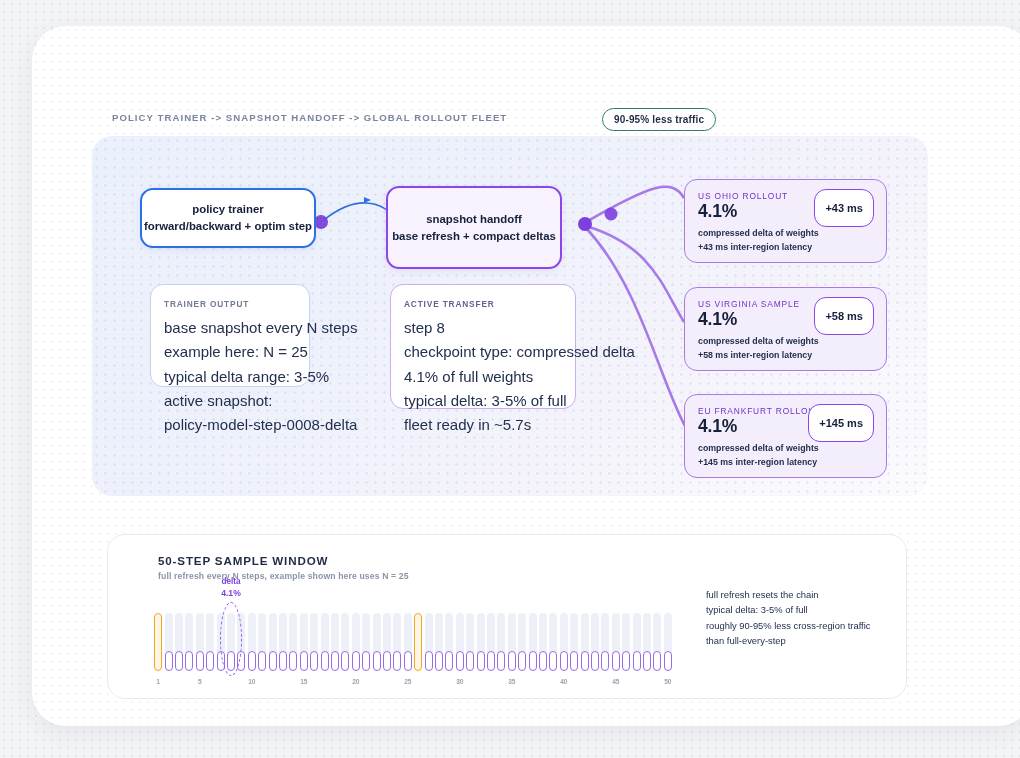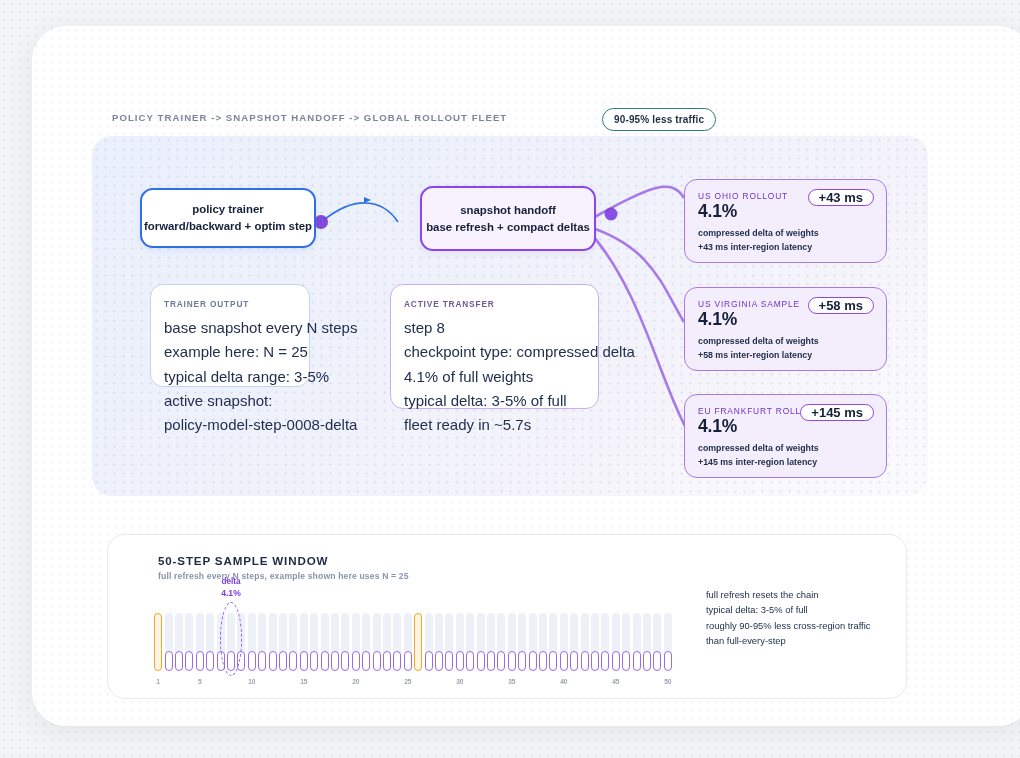--- a/index.html
+++ b/index.html
@@ -67,32 +67,32 @@
     display:flex;flex-direction:column;align-items:center;justify-content:center;
     font-size:11.4px;font-weight:bold;color:#16203a;line-height:1.45;
     text-align:center;
   }
   .node-trainer{
     left:48px;top:52px;width:176px;height:60px;
     background:#ffffff;border:2px solid #2f6fe4;
     box-shadow:0 2px 7px rgba(47,111,228,.10);
   }
   .node-handoff{
-    left:328px;top:50px;width:176px;height:65px;
+    left:294px;top:50px;width:176px;height:83px;
     background:#f7f2fd;border:2px solid #8b45e8;
     box-shadow:0 2px 7px rgba(139,69,232,.10);
   }
 
   
   .icard{
     position:absolute;box-sizing:border-box;border-radius:13px;
     background:#ffffff;padding:14px 13px 12px 13px;
   }
   .icard-trainer{left:58px;top:148px;width:160px;height:103px;border:1.3px solid #c3d4f2;}
-  .icard-transfer{left:298px;top:148px;width:209px;height:125px;border:1.3px solid #c9aef0;}
+  .icard-transfer{left:298px;top:148px;width:186px;height:125px;border:1.3px solid #c9aef0;}
   .icard-ttl{
     font-size:8.3px;font-weight:bold;letter-spacing:.85px;
     color:#6f7b92;margin-bottom:7px;
   }
   .icard-transfer .icard-ttl{color:#6e5a93;}
   .icard-line{font-size:15px;color:#22304e;line-height:1.62;white-space:nowrap;}
 
   
   .rcard{
     position:absolute;box-sizing:border-box;width:203px;height:84px;
@@ -112,21 +112,21 @@
   }
   .rcard-d1{font-size:8.8px;font-weight:bold;color:#2b3category;}
   .rcard-d1,.rcard-d2{
     font-size:8.8px;font-weight:bold;color:#22304e;line-height:1.65;white-space:nowrap;
   }
   .rcard-d1{margin-top:4px;}
   .rbadge{
     position:absolute;right:12px;top:9px;
     box-sizing:border-box;border:1.5px solid #8b45e8;border-radius:12px;
     background:#ffffff;color:#16203a;
-    font-size:13px;font-weight:bold;padding:0 10px;white-space:nowrap;
+    font-size:11px;font-weight:bold;padding:12px 10px;white-space:nowrap;
   }
 
   
   .bpanel{
     position:absolute;left:75px;top:508px;width:800px;height:165px;
     box-sizing:border-box;border-radius:18px;
     background:#ffffff;border:1.2px solid #e7eaf1;
   }
   .bp-ttl{
     position:absolute;left:50px;top:19px;

